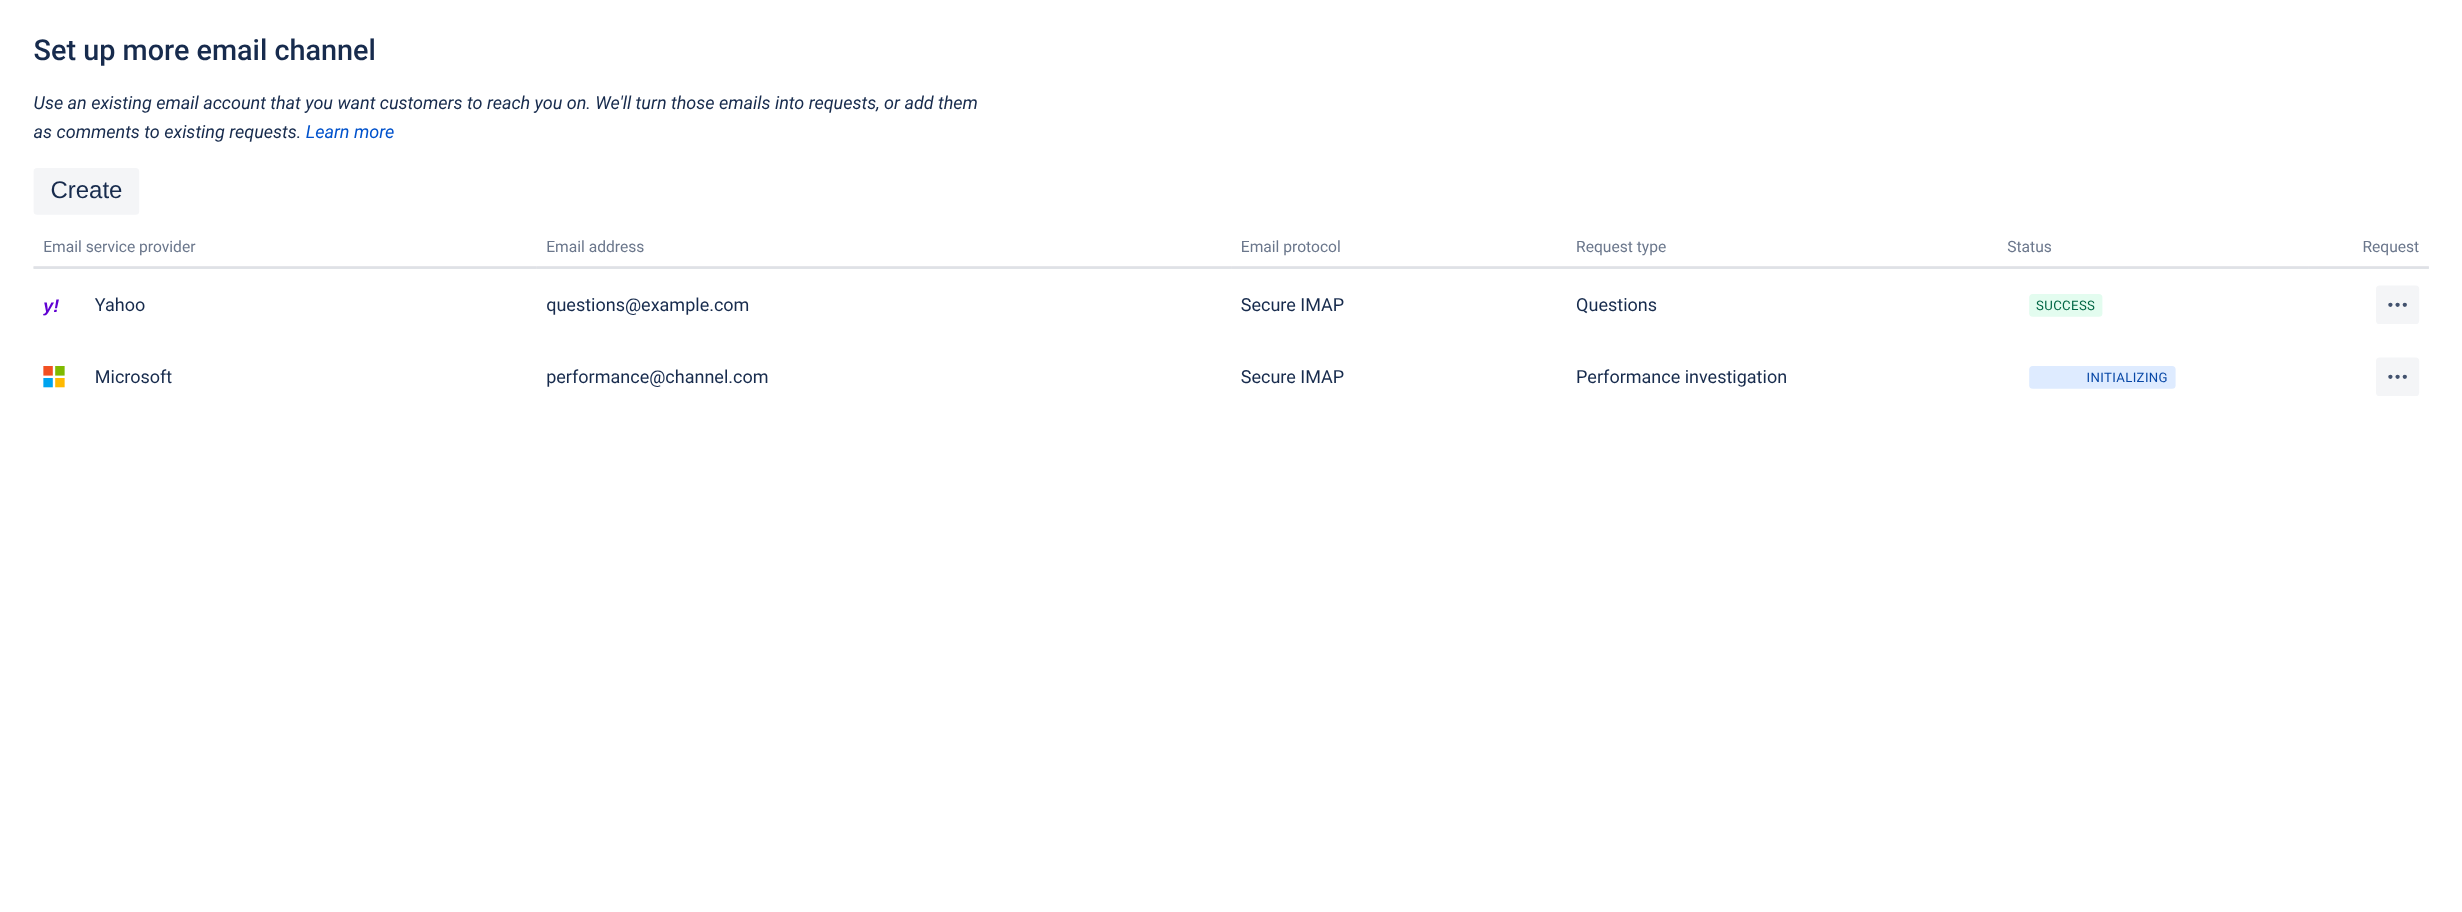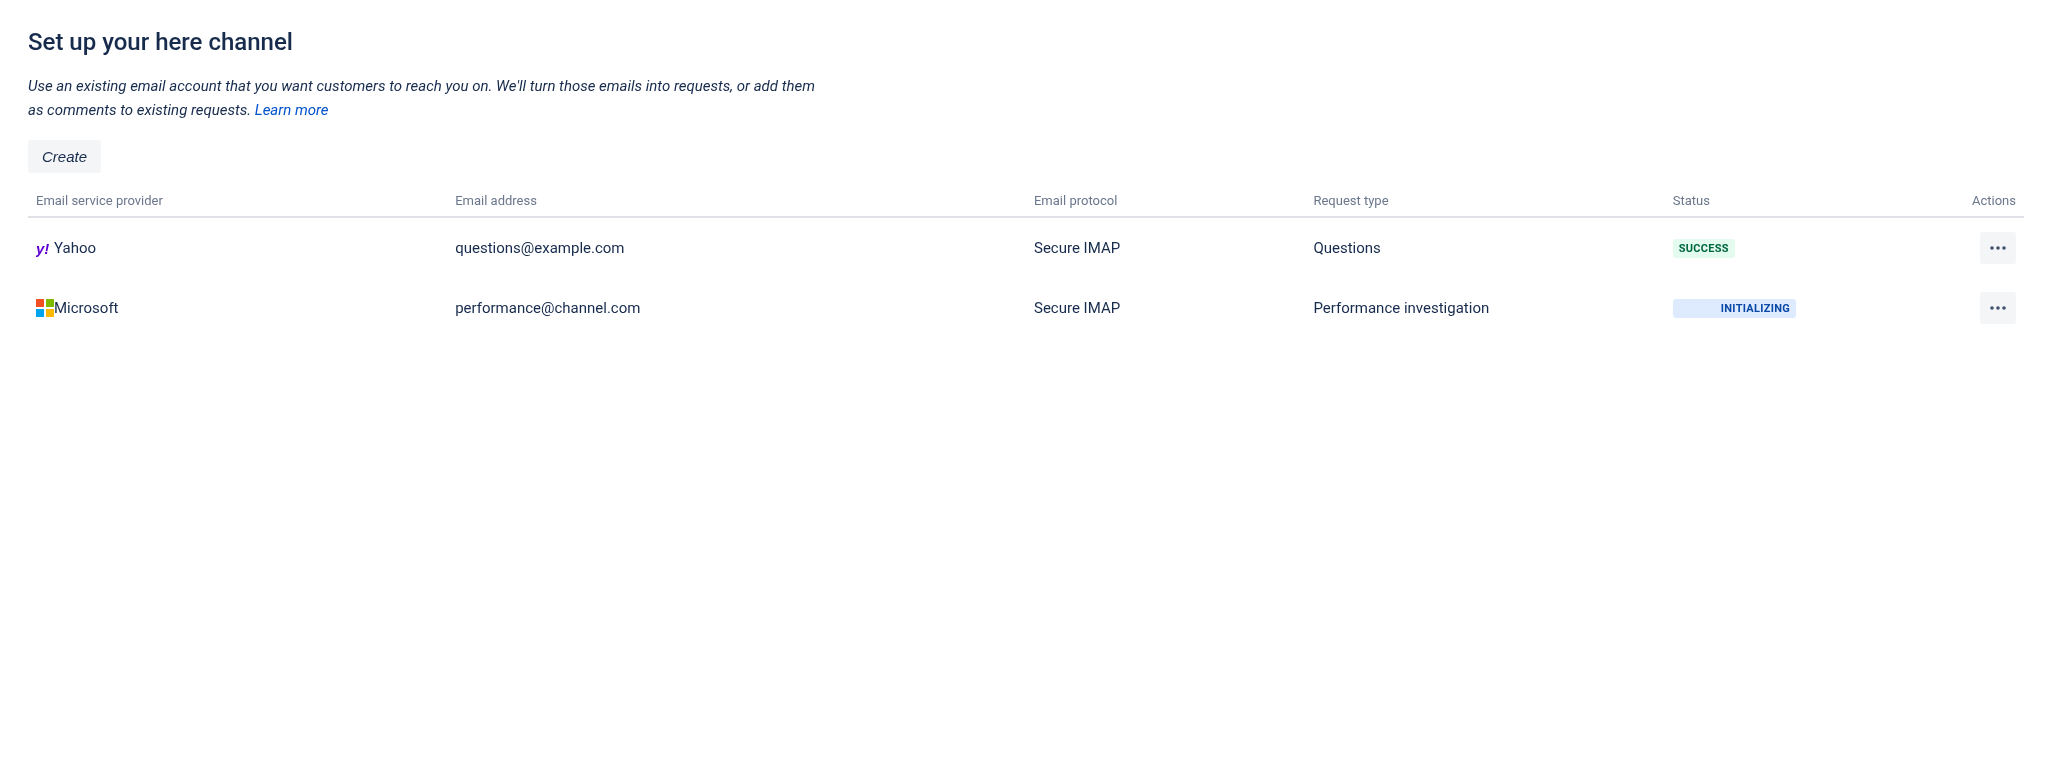--- a/index.html
+++ b/index.html
@@ -40,25 +40,24 @@
     color: var(--link);
     text-decoration: none;
     cursor: pointer;
   }
   .create-btn {
     display: inline-block;
     background: var(--bg-subtle);
     border: none;
     border-radius: 3px;
     padding: 8px 14px;
-    font-size: 15px;
+    font-size: 20px;
     color: var(--text-primary);
     cursor: pointer;
     margin-bottom: 14px;
-    font-style: italic;
   }
   table {
     width: 100%;
     border-collapse: collapse;
   }
   thead th {
     text-align: left;
     font-weight: 400;
     font-size: 13px;
     color: var(--text-secondary);
@@ -68,35 +67,36 @@
   thead th.actions-col { text-align: right; }
   tbody td {
     padding: 14px 8px;
     font-size: 15px;
     vertical-align: middle;
     color: var(--text-primary);
   }
   .provider-cell {
     display: flex;
     align-items: flex-start;
-    gap: 0;
+    gap: 25px;
   }
   .provider-icon {
     width: 18px;
     height: 18px;
     flex-shrink: 0;
   }
   .badge {
     display: inline-block;
     font-size: 11px;
-    font-weight: 700;
+    font-weight: 400;
     letter-spacing: 0.3px;
     padding: 3px 6px;
     border-radius: 3px;
     text-transform: uppercase;
+    margin-left: 18px;
   }
   .badge.success { background: var(--success-bg); color: var(--success-text); }
   .badge.info    { background: var(--info-bg);    color: var(--info-text); padding-left: 48px;    }
   .actions-cell { text-align: right; }
   .actions-btn {
     display: inline-flex;
     align-items: center;
     justify-content: center;
     width: 36px;
     height: 32px;
@@ -111,21 +111,21 @@
   .col-protocol { width: 14%; }
   .col-request  { width: 18%; }
   .col-status   { width: 13%; }
   .col-actions  { width: 5%;  }
 </style>
 </head>
 <body>
 
 
 
-<h1>Set up your here channel</h1>
+<h1>Set up more email channel</h1>
 
 <div class="intro">
   <p>
     <span>Use an existing email account that you want customers to reach you on. We'll turn those emails into requests, or add them as comments to existing requests. </span><a href="#" class="link">Learn more</a>
   </p>
 </div>
 
 <button class="create-btn">Create</button>
 
 <table>
@@ -137,21 +137,21 @@
       <col class="col-status">
       <col class="col-actions">
   </colgroup>
   <thead>
     <tr>
       <th>Email service provider</th>
       <th>Email address</th>
       <th>Email protocol</th>
       <th>Request type</th>
       <th>Status</th>
-      <th class="actions-col">Actions</th>
+      <th class="actions-col">Request</th>
     </tr>
   </thead>
   <tbody id="rows">
       <tr>
         <td>
           <div class="provider-cell">
             <span class="provider-icon"><svg viewBox="0 0 18 18" width="18" height="18">
                 <use href="#icon-yahoo"></use>
               </svg></span>
             <span>Yahoo</span>

